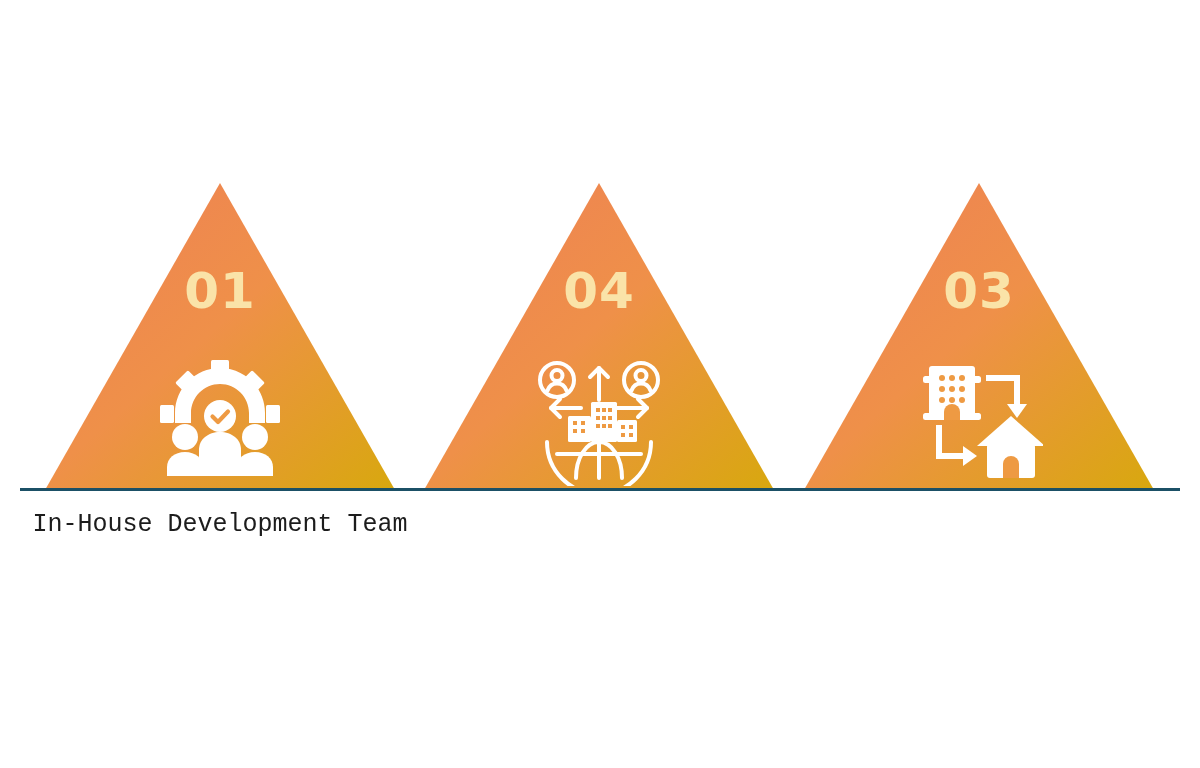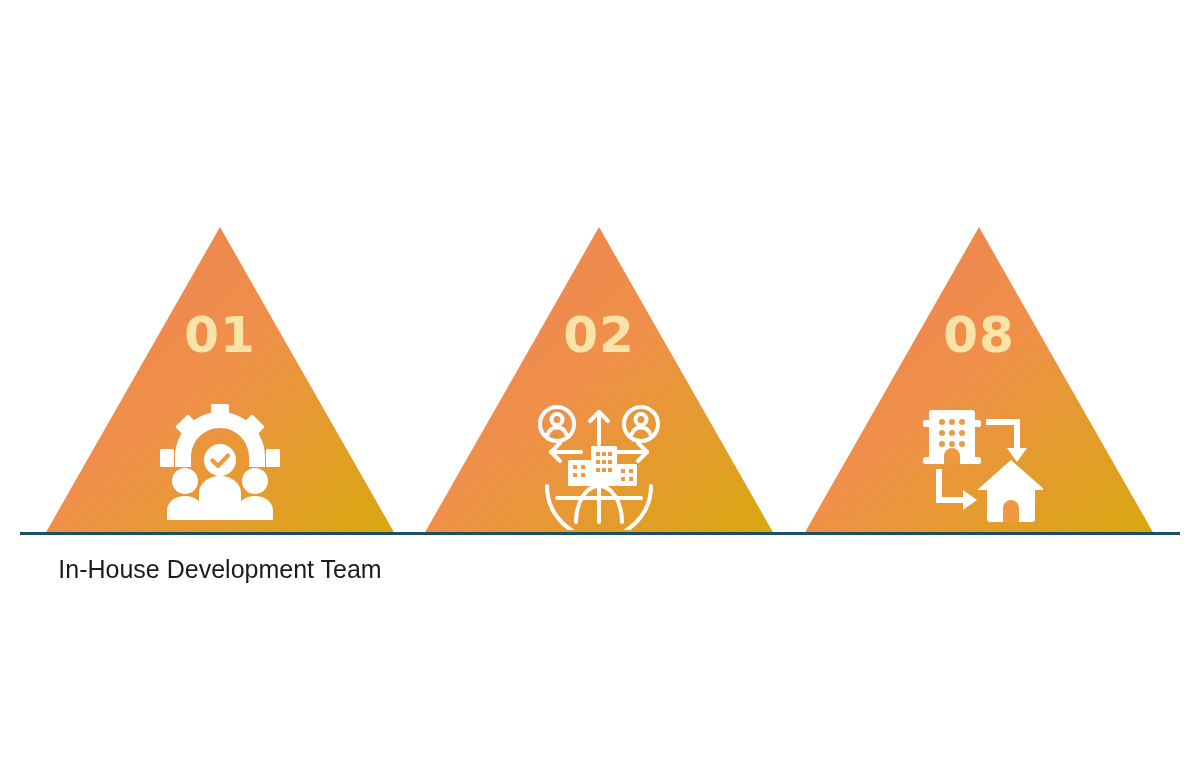--- a/index.html
+++ b/index.html
@@ -14,21 +14,20 @@
     overflow: hidden;
     position: relative;
   }
 
   #infographic {
     position: absolute;
     left: 0;
     top: 0;
     width: 1200px;
     height: 560px;
-    margin-top: 44px;
   }
 
   .stage {
     position: absolute;
     left: 0;
     top: 0;
     width: 1200px;
     height: 768px;
   }
 
@@ -99,21 +98,21 @@
     height: 128px;
   }
 
   
   .caption {
     position: absolute;
     top: 508px;
     left: -20px;
     width: 420px;
     text-align: center;
-    font-family: Liberation Sans, sans-serif;
+    font-family: Liberation Mono, monospace;
     font-size: 25px;
     font-weight: 400;
     color: #1c1c1c;
     line-height: 34px;
     white-space: nowrap;
   }
 </style>
 </head>
 <body>
 
@@ -175,21 +174,21 @@
             <linearGradient id="triGrad2" x1="0" y1="0" x2="1" y2="1">
               <stop offset="0%" stop-color="#EE8055"></stop>
               <stop offset="48%" stop-color="#EF9049"></stop>
               <stop offset="100%" stop-color="#D8A80E"></stop>
             </linearGradient>
           </defs>
           <polygon points="190,0 365,307 15,307" fill="url(#triGrad2)"></polygon>
         </svg>
       </div>
 
-      <div class="step-number">02</div>
+      <div class="step-number">04</div>
 
       <div class="icon-holder">
 
         <svg viewBox="0 0 128 128" xmlns="http://www.w3.org/2000/svg">
           <g fill="none" stroke="#ffffff" stroke-width="4" stroke-linecap="round" stroke-linejoin="round">
 
             <circle cx="22" cy="22" r="17"></circle>
             <circle cx="22" cy="17.5" r="5.5"></circle>
             <path d="M12.5 32.5c1.6-4.6 5.2-7 9.5-7s7.9 2.4 9.5 7"></path>
 
@@ -255,21 +254,21 @@
             <linearGradient id="triGrad3" x1="0" y1="0" x2="1" y2="1">
               <stop offset="0%" stop-color="#EE8055"></stop>
               <stop offset="48%" stop-color="#EF9049"></stop>
               <stop offset="100%" stop-color="#D8A80E"></stop>
             </linearGradient>
           </defs>
           <polygon points="190,0 365,307 15,307" fill="url(#triGrad3)"></polygon>
         </svg>
       </div>
 
-      <div class="step-number">08</div>
+      <div class="step-number">03</div>
 
       <div class="icon-holder">
 
         <svg viewBox="0 0 128 128" xmlns="http://www.w3.org/2000/svg">
           <g fill="#ffffff">
 
             <rect x="8" y="18" width="58" height="7" rx="2.5"></rect>
             <rect x="8" y="55" width="58" height="7" rx="2.5"></rect>
 
             <path d="M17 8h40a3 3 0 0 1 3 3v51H14V11a3 3 0 0 1 3-3z"></path>

